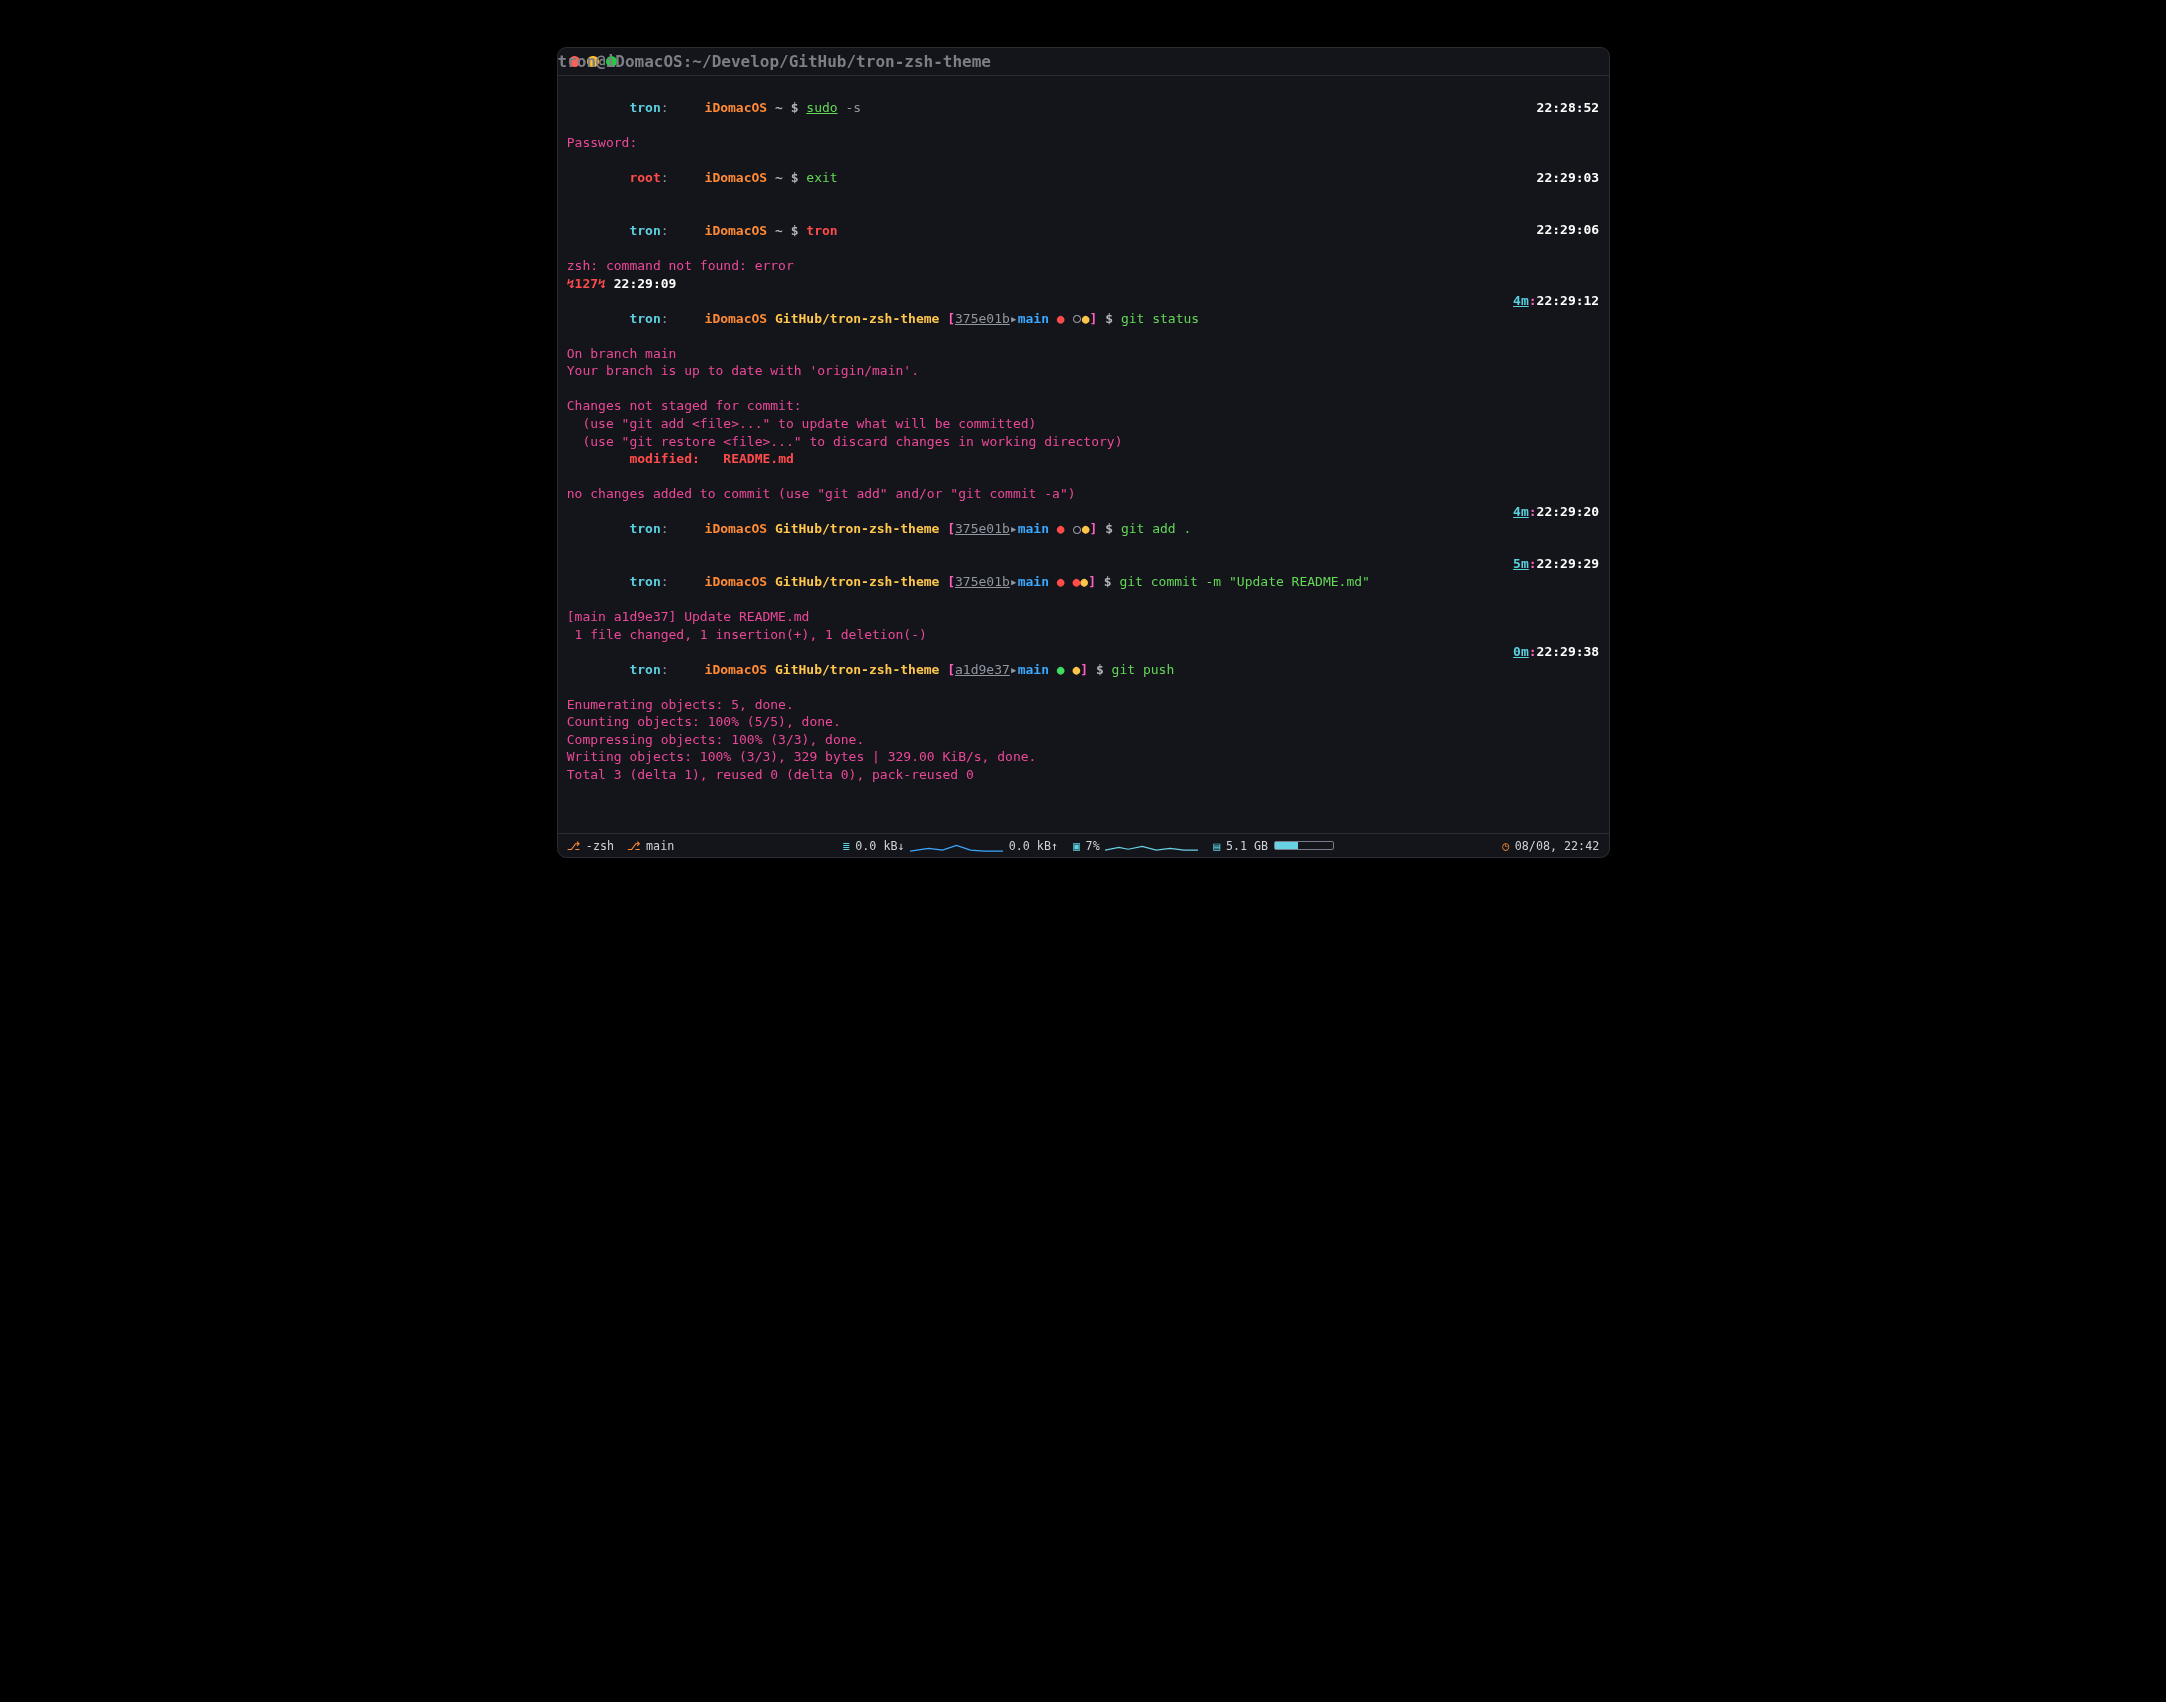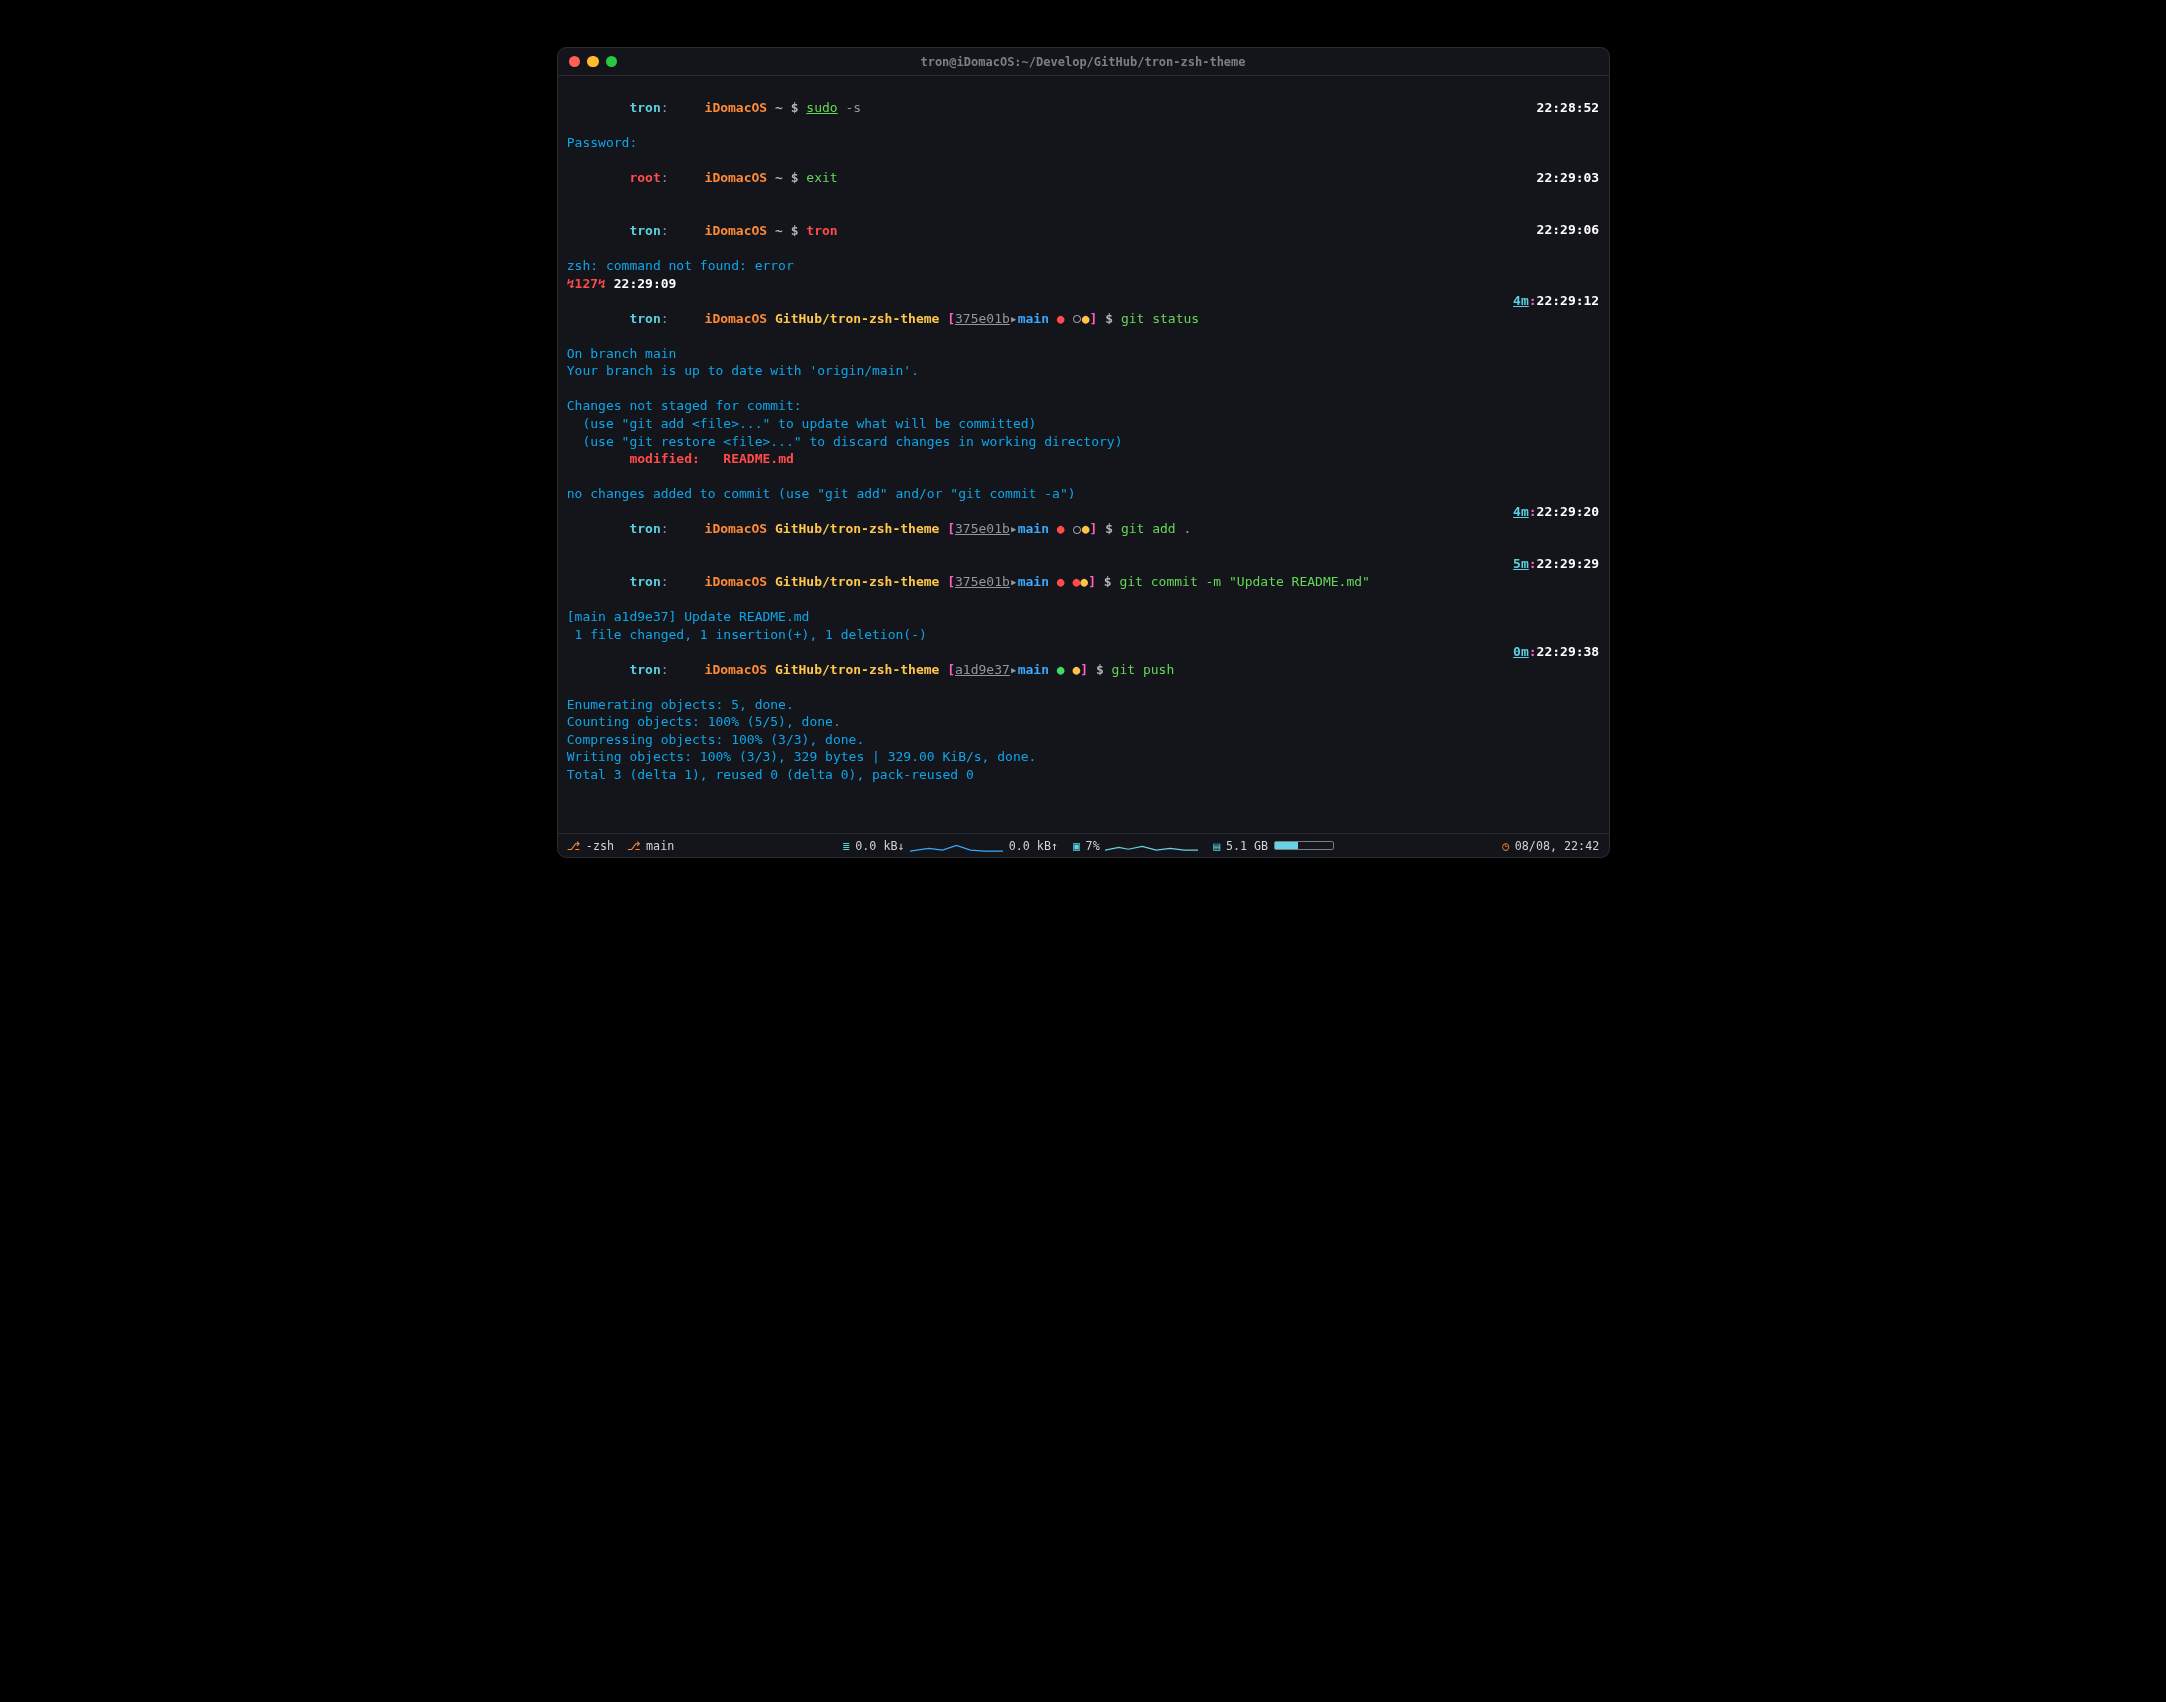--- a/index.html
+++ b/index.html
@@ -13,42 +13,42 @@
       box-shadow:0 18.6px 56px rgba(0,0,0,.6);
       display:flex; flex-direction:column;
     }
     .tbar {
       height:28px; display:flex; align-items:center; padding:0 11.2px;
       border-bottom:0.9px solid #2a2c31; position:relative; flex-shrink:0;
     }
     .lights { display:flex; gap:7.5px; }
     .dot { width:11.2px; height:11.2px; border-radius:50%; }
     .ttl {
-      position:absolute; left:0; right:0; text-align:center;
-      color:#7c7f86; font-weight:600; font-size:12px; pointer-events:none;
+      position:absolute; left:0; right:0; 
+      color:#7c7f86; font-weight:600; font-size:16px; pointer-events:none;
     }
     .body {
       flex:1; padding:5.6px 9.3px 0 9.3px; color:#c7cdd3; line-height:1.35;
       overflow:hidden;
     }
     .ln { display:flex; justify-content:space-between; white-space:pre; }
     .ln > span:first-child { flex:1; }
     .ts, .rt { font-weight:700; }
     .ts { color:#fff;margin-top:17px; }
     .c-cyan   { color:#5ad0e0; font-weight:700; }
     .c-orange { color:#ff8a36; font-weight:700;margin-left:36px; }
     .c-red    { color:#ff4b4b; font-weight:700; }
     .c-yellow { color:#ffc84c; font-weight:700; }
     .c-green  { color:#63d857; }
     .c-ul     { text-decoration:underline; }
     .c-blue   { color:#3aa8ff; font-weight:700; }
     .c-mag    { color:#ff5fbf; font-weight:700; }
     .c-gray   { color:#9096a0; }
     .c-grayb  { color:#b0b5bd; font-weight:700; }
-    .c-dim    { color:#0ea5e9; }
+    .c-dim    { color:#ec4899; }
     .rcode    { color:#ff4b4b; font-weight:700;text-align:right; }
     .elapsed  { color:#5ad0e0; text-decoration:underline; }
     .dot-r    { color:#ff4b4b; }
     .dot-y    { color:#ffc34a; }
     .dot-g    { color:#3ddc63; }
     .ring     { display:inline-block; width:7.5px; height:7.5px; border:1.4px solid #b0b5bd; border-radius:50%; vertical-align:middle; margin:0 0.9px; }
     .sbar {
       height:24px; border-top:0.9px solid #2a2c31; display:flex;
       align-items:center; padding:0 9.3px; color:#cfd3d9; font-size:11.7px;
       flex-shrink:0;

